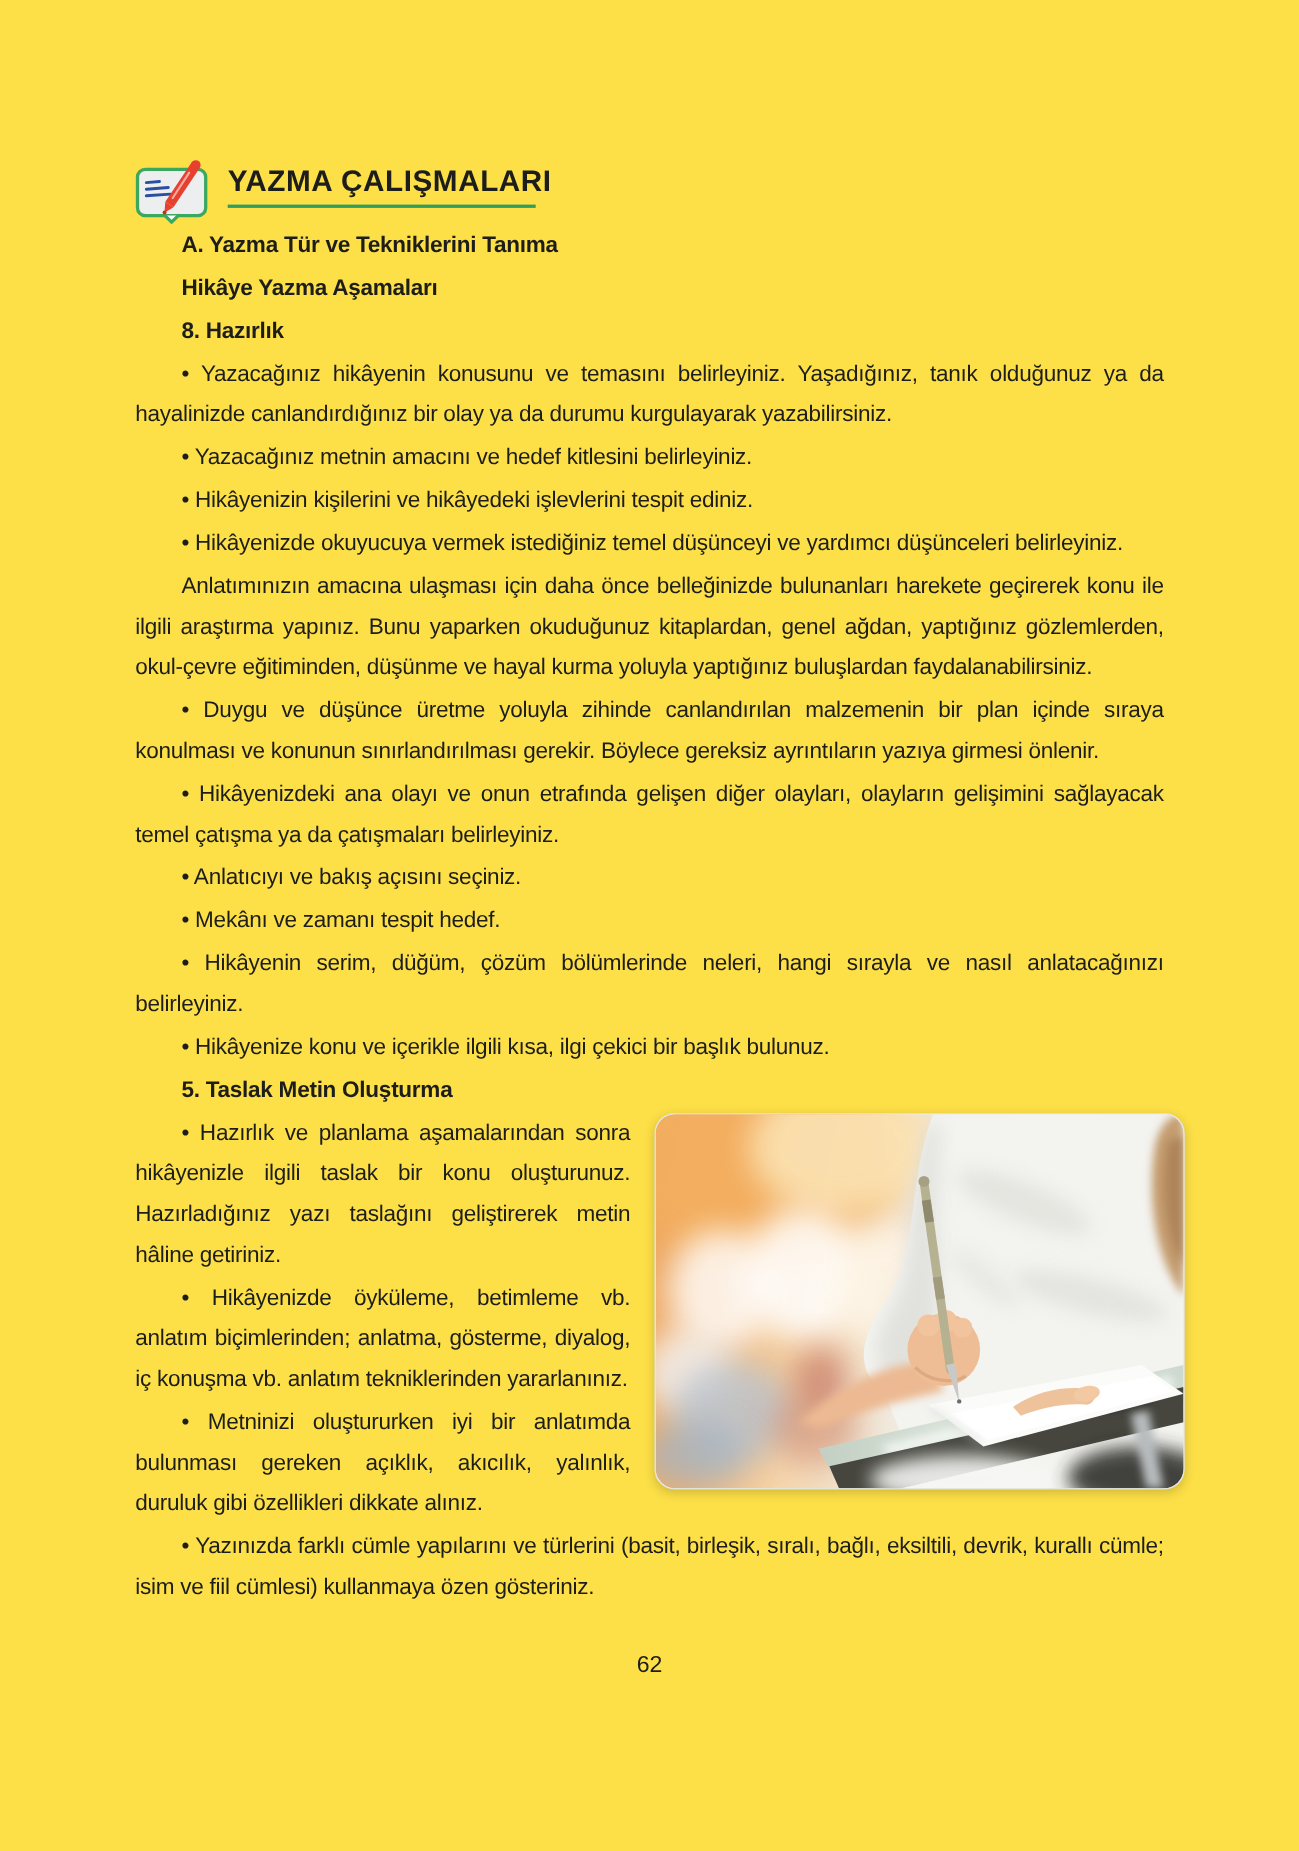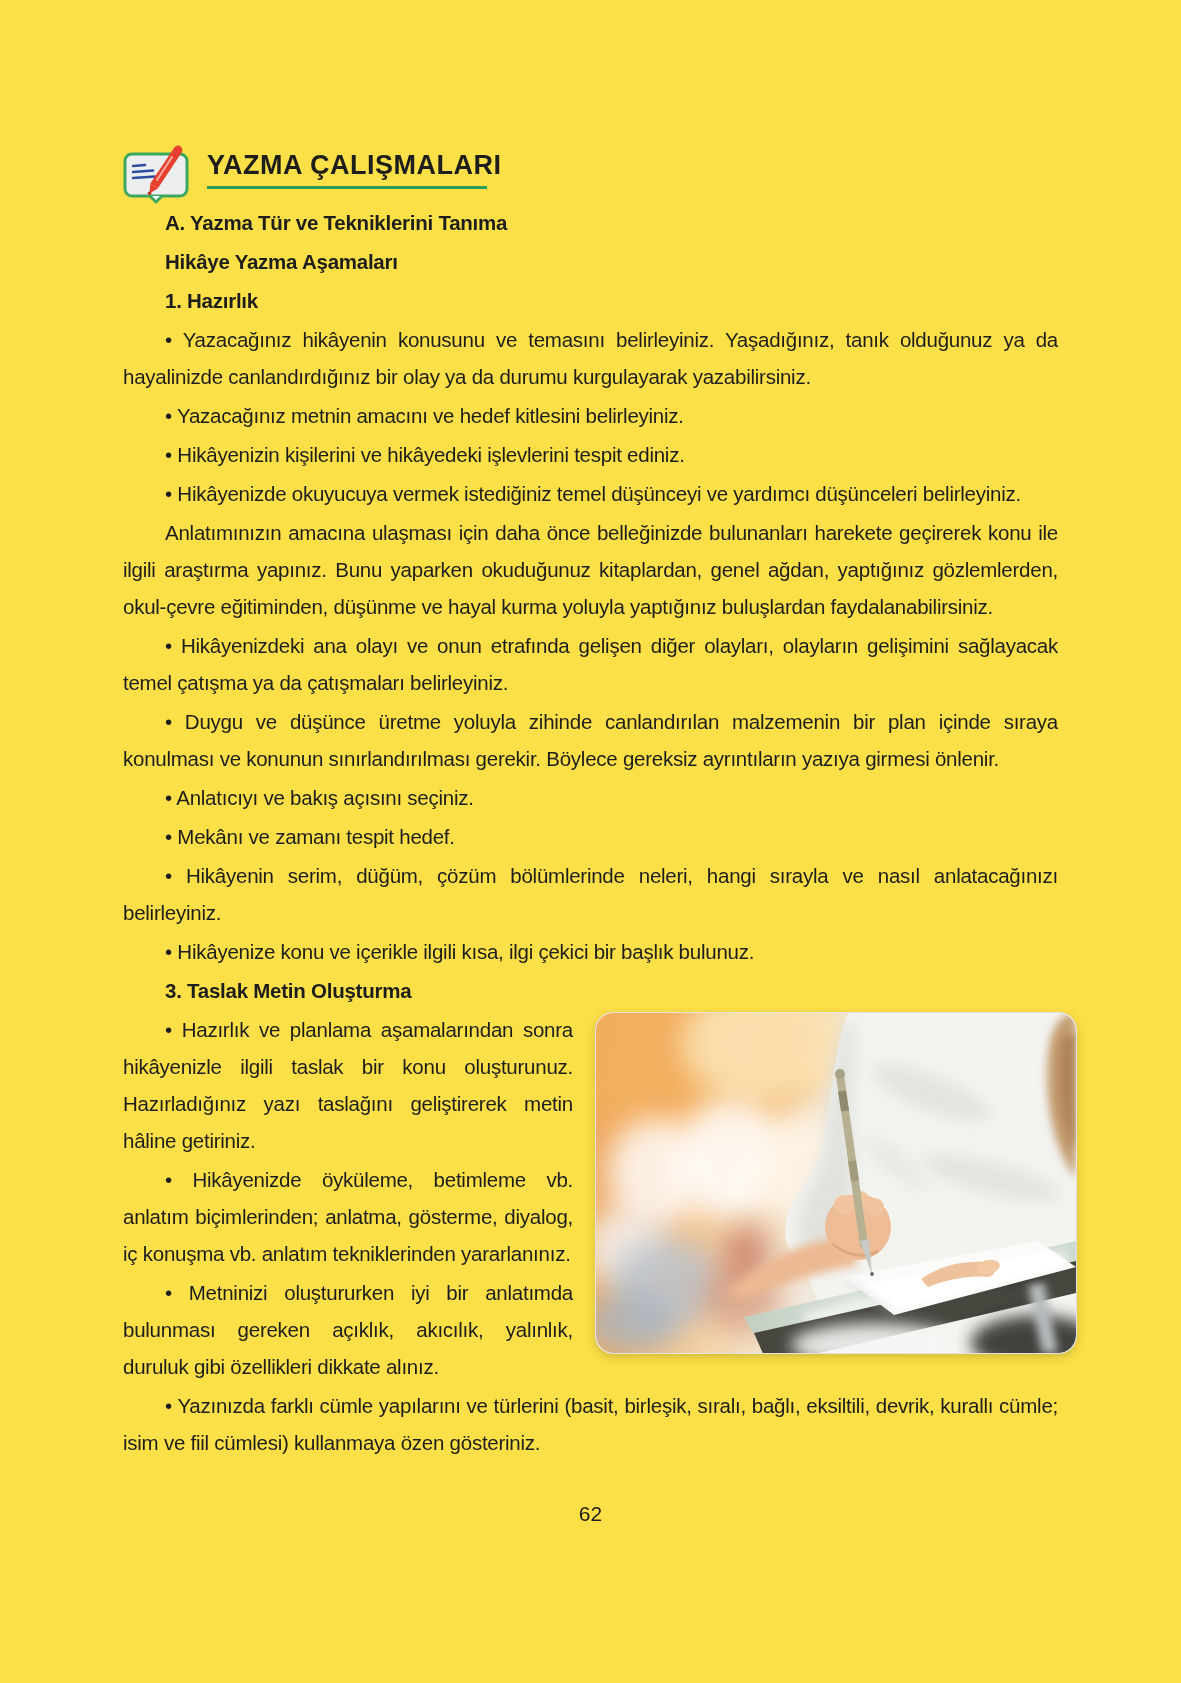--- a/index.html
+++ b/index.html
@@ -62,28 +62,28 @@
     </span>
     <div class="hdr-titlewrap">
       <h1 class="hdr-title">YAZMA ÇALIŞMALARI</h1>
       <div class="hdr-underline"></div>
     </div>
   </header>
 
   <main class="content">
     <p class="h">A. Yazma Tür ve Tekniklerini Tanıma</p>
     <p class="h">Hikâye Yazma Aşamaları</p>
-    <p class="h">1. Hazırlık</p>
+    <p class="h">8. Hazırlık</p>
     <p>• Yazacağınız hikâyenin konusunu ve temasını belirleyiniz. Yaşadığınız, tanık olduğunuz ya da hayalinizde canlandırdığınız bir olay ya da durumu kurgulayarak yazabilirsiniz.</p>
     <p>• Yazacağınız metnin amacını ve hedef kitlesini belirleyiniz.</p>
     <p>• Hikâyenizin kişilerini ve hikâyedeki işlevlerini tespit ediniz.</p>
     <p>• Hikâyenizde okuyucuya vermek istediğiniz temel düşünceyi ve yardımcı düşünceleri belirleyiniz.</p>
     <p>Anlatımınızın amacına ulaşması için daha önce belleğinizde bulunanları harekete geçirerek konu ile ilgili araştırma yapınız. Bunu yaparken okuduğunuz kitaplardan, genel ağdan, yaptığınız gözlemlerden, okul-çevre eğitiminden, düşünme ve hayal kurma yoluyla yaptığınız buluşlardan faydalanabilirsiniz.</p>
+    <p>• Duygu ve düşünce üretme yoluyla zihinde canlandırılan malzemenin bir plan içinde sıraya konulması ve konunun sınırlandırılması gerekir. Böylece gereksiz ayrıntıların yazıya girmesi önlenir.</p>
     <p>• Hikâyenizdeki ana olayı ve onun etrafında gelişen diğer olayları, olayların gelişimini sağlayacak temel çatışma ya da çatışmaları belirleyiniz.</p>
-    <p>• Duygu ve düşünce üretme yoluyla zihinde canlandırılan malzemenin bir plan içinde sıraya konulması ve konunun sınırlandırılması gerekir. Böylece gereksiz ayrıntıların yazıya girmesi önlenir.</p>
     <p>• Anlatıcıyı ve bakış açısını seçiniz.</p>
     <p>• Mekânı ve zamanı tespit hedef.</p>
     <p>• Hikâyenin serim, düğüm, çözüm bölümlerinde neleri, hangi sırayla ve nasıl anlatacağınızı belirleyiniz.</p>
     <p>• Hikâyenize konu ve içerikle ilgili kısa, ilgi çekici bir başlık bulunuz.</p>
 
     <figure class="photo">
       <svg viewBox="0 0 480 340" preserveAspectRatio="none" xmlns="http://www.w3.org/2000/svg">
         <defs>
           <linearGradient id="bg" x1="0" y1="0" x2="1" y2="0.15">
             <stop offset="0" stop-color="#eda45c"></stop>
@@ -163,21 +163,21 @@
           <line x1="244" y1="62" x2="268" y2="232" stroke="#b6b191" stroke-width="8" stroke-linecap="round"></line>
           <line x1="246" y1="78" x2="249" y2="98" stroke="#8f8a6e" stroke-width="8"></line>
           <line x1="256" y1="148" x2="259" y2="168" stroke="#a19c7d" stroke-width="8"></line>
           <polygon points="264,228 273,226 276,262" fill="#c9c9c7"></polygon>
           <circle cx="276" cy="261" r="2" fill="#6d6d6b"></circle>
           <circle cx="244" cy="61" r="5" fill="#a6a184"></circle>
         </g>
       </svg>
     </figure>
 
-    <p class="h">3. Taslak Metin Oluşturma</p>
+    <p class="h">5. Taslak Metin Oluşturma</p>
     <p>• Hazırlık ve planlama aşamalarından sonra hikâyenizle ilgili taslak bir konu oluşturunuz. Hazırladığınız yazı taslağını geliştirerek metin hâline getiriniz.</p>
     <p>• Hikâyenizde öyküleme, betimleme vb. anlatım biçimlerinden; anlatma, gösterme, diyalog, iç konuşma vb. anlatım tekniklerinden yararlanınız.</p>
     <p>• Metninizi oluştururken iyi bir anlatımda bulunması gereken açıklık, akıcılık, yalınlık, duruluk gibi özellikleri dikkate alınız.</p>
     <p>• Yazınızda farklı cümle yapılarını ve türlerini (basit, birleşik, sıralı, bağlı, eksiltili, devrik, kurallı cümle; isim ve fiil cümlesi) kullanmaya özen gösteriniz.</p>
   </main>
 
   <footer class="pageno">
     <span>62</span>
   </footer>
 

